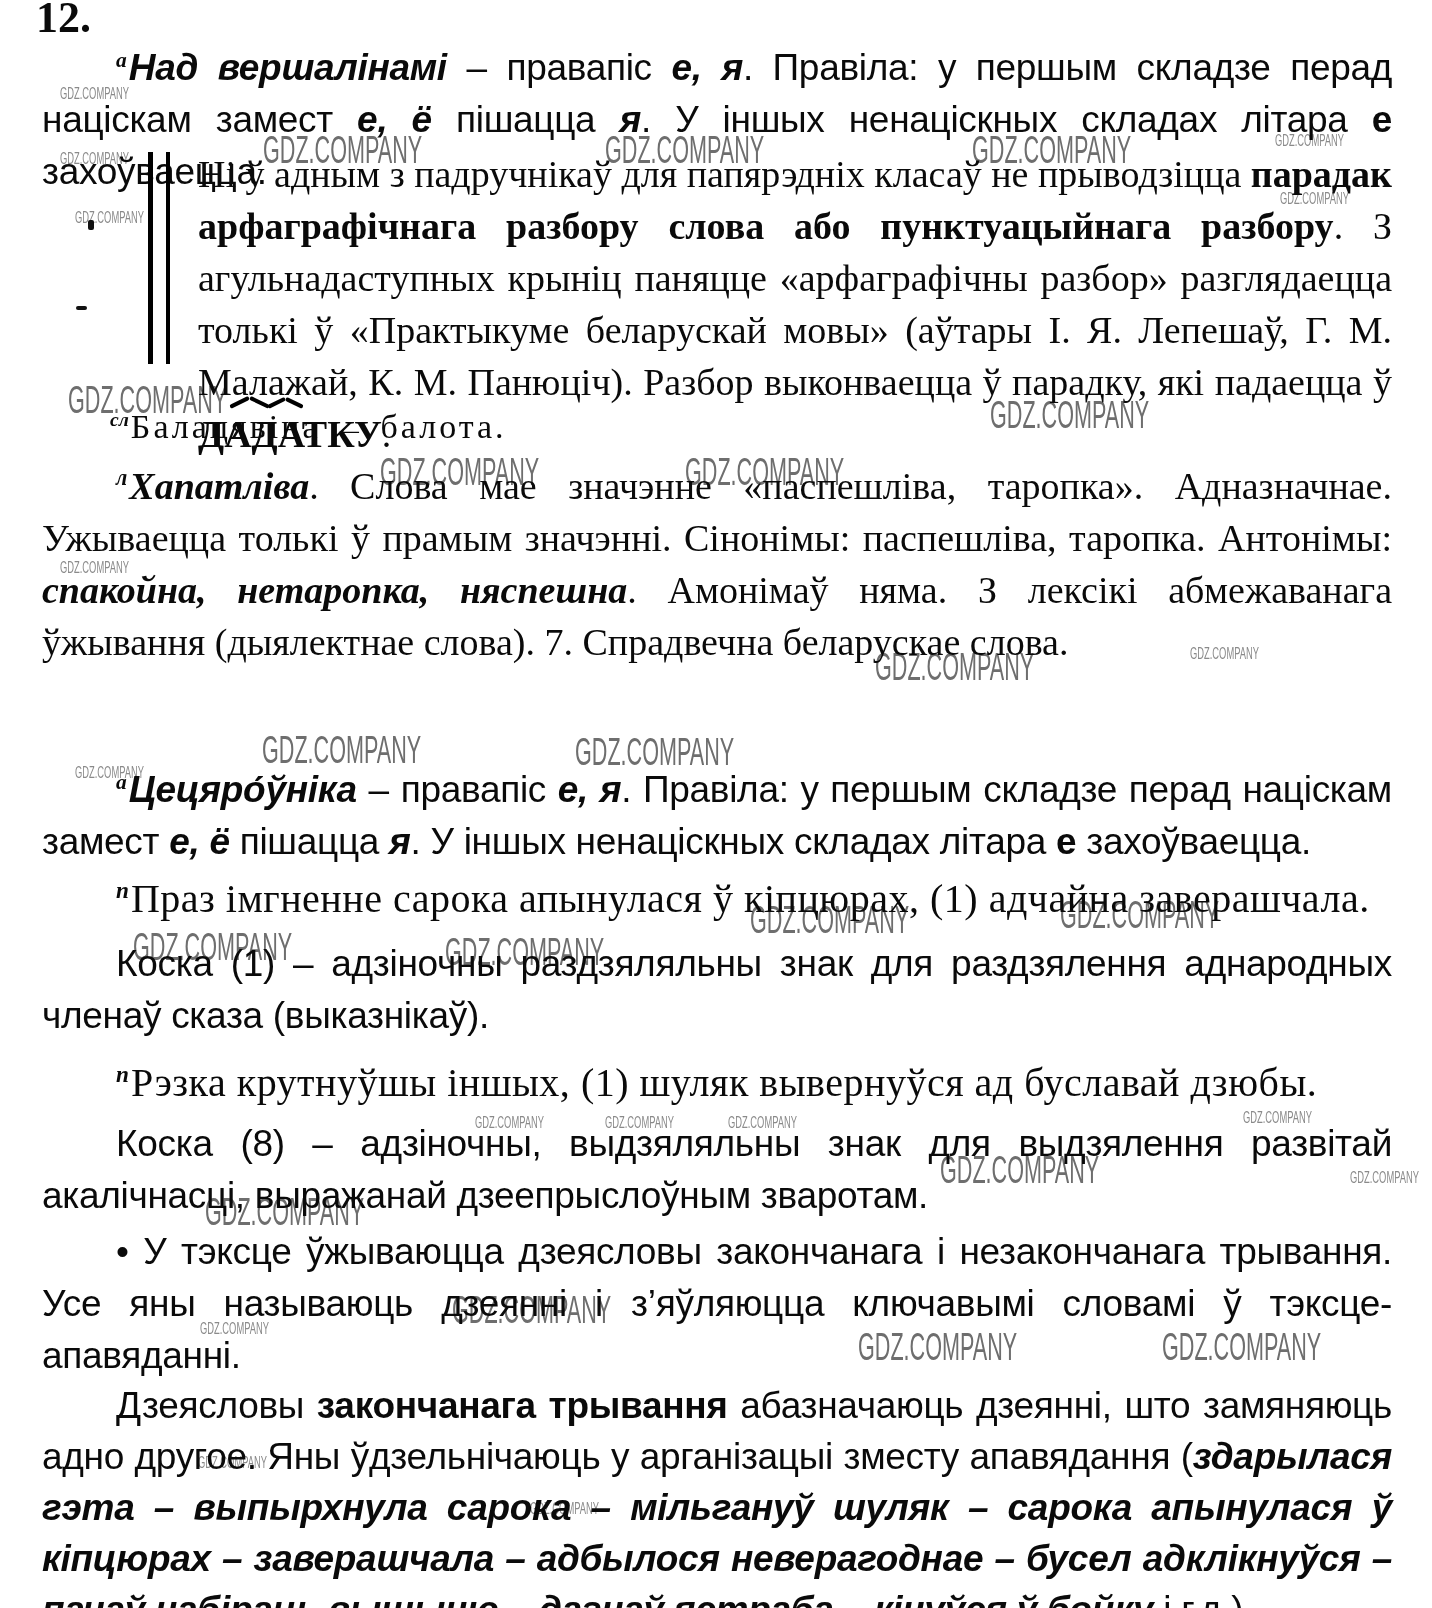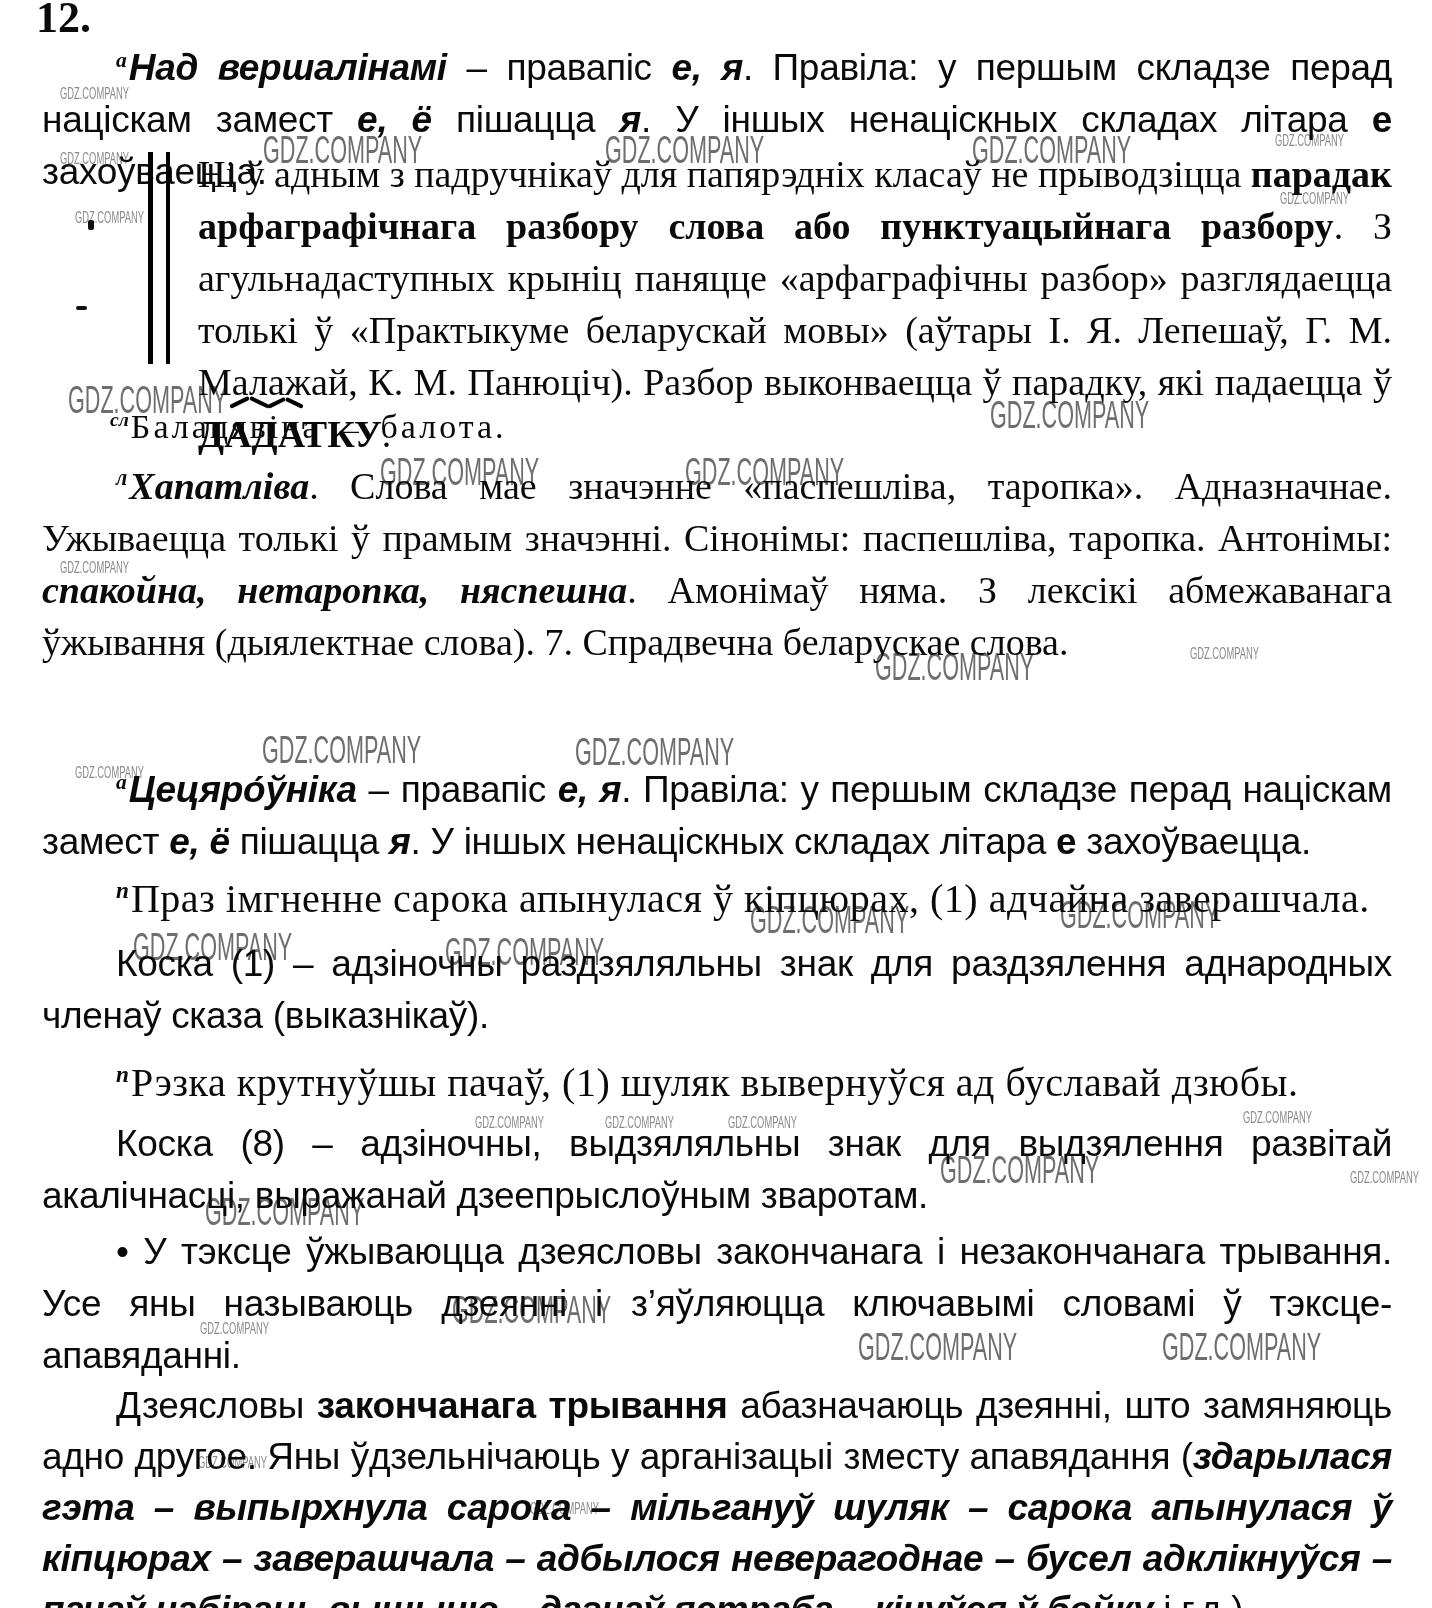--- a/index.html
+++ b/index.html
@@ -93,21 +93,21 @@
   <div class="sl-line"><span class="sup">сл</span><span>Балац</span><span class="hat">яв</span><span class="hat">ін</span><span>а</span><span> ← балота.</span></div>
 
   <div class="para serif indent abs" style="top:460px"><span class="sup">л</span><span class="bi">Хапатліва</span><span>. Слова мае значэнне «паспешліва, таропка». Адназначнае. Ужываецца толькі ў прамым значэнні. Сінонімы: </span><span class="i">паспешліва, таропка</span><span>. Антонімы: </span><span class="bi">спакойна, нетаропка, няспешна</span><span>. Амонімаў няма. З лексікі абмежаванага ўжывання (дыялектнае слова). 7. Спрадвечна беларускае слова.</span></div>
 
   <div class="para sans indent abs" style="top:764px"><span class="sup">а</span><span class="bi">Цецяро́ўніка</span><span> – правапіс </span><span class="bi">е, я</span><span>. Правіла: у першым складзе перад націскам замест </span><span class="bi">е, ё</span><span> пішацца </span><span class="bi">я</span><span>. У іншых ненаціскных складах літара </span><span class="b">е</span><span> захоўваецца.</span></div>
 
   <div class="para serif-lg indent abs" style="top:874px"><span class="sup">п</span><span class="i">Праз імгненне сарока апынулася ў кіпцюрах, </span><span>(1) </span><span class="i">адчайна заверашчала.</span></div>
 
   <div class="para sans indent abs" style="top:938px"><span>Коска (1) – адзіночны раздзяляльны знак для раздзялення аднародных членаў сказа (выказнікаў).</span></div>
 
-  <div class="para serif-lg indent abs" style="top:1058px"><span class="sup">п</span><span class="i">Рэзка крутнуўшы пачаў, </span><span>(1) </span><span class="i">шуляк вывернуўся ад буславай дзюбы.</span></div>
+  <div class="para serif-lg indent abs" style="top:1058px"><span class="sup">п</span><span class="i">Рэзка крутнуўшы іншых, </span><span>(1) </span><span class="i">шуляк вывернуўся ад буславай дзюбы.</span></div>
 
   <div class="para sans indent abs" style="top:1118px"><span>Коска (8) – адзіночны, выдзяляльны знак для выдзялення развітай акалічнасці, выражанай дзеепрыслоўным зваротам.</span></div>
 
   <div class="para sans indent abs" style="top:1226px"><span>• У тэксце ўжываюцца дзеясловы закончанага і незакончанага трывання. Усе яны называюць дзеянні і з’яўляюцца ключавымі словамі ў тэксце-апавяданні.</span></div>
 
   <div class="para sans indent abs" style="top:1380px;line-height:51px"><span>Дзеясловы </span><span class="b">закончанага трывання</span><span> абазначаюць дзеянні, што замяняюць адно другое. Яны ўдзельнічаюць у арганізацыі зместу апавядання (</span><span class="bi">здарылася гэта – выпырхнула сарока – мільгануў шуляк – сарока апынулася ў кіпцюрах – заверашчала – адбылося неверагоднае – бусел адклікнуўся – пачаў набіраць вышыню – дагнаў ястраба – кінуўся ў бойку</span><span> і г.д.)</span></div>
 
 </div>
 
 </body></html>

